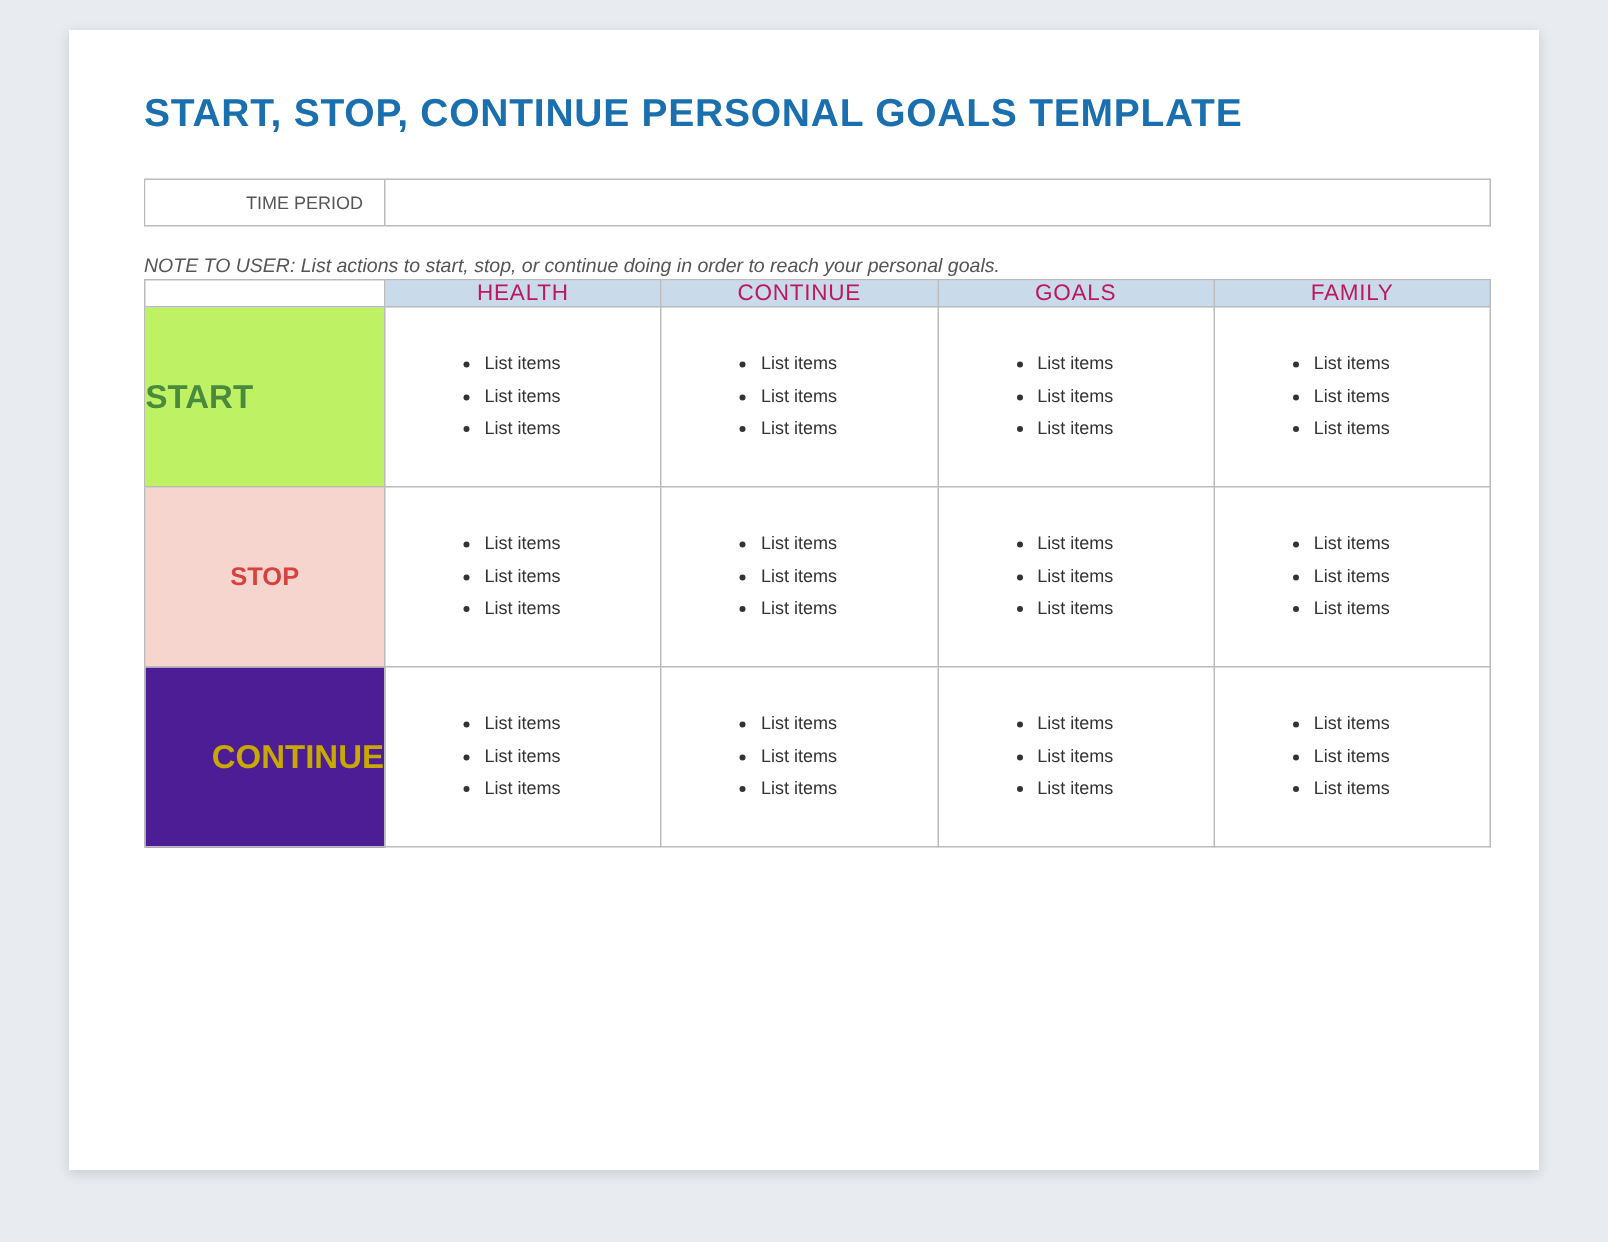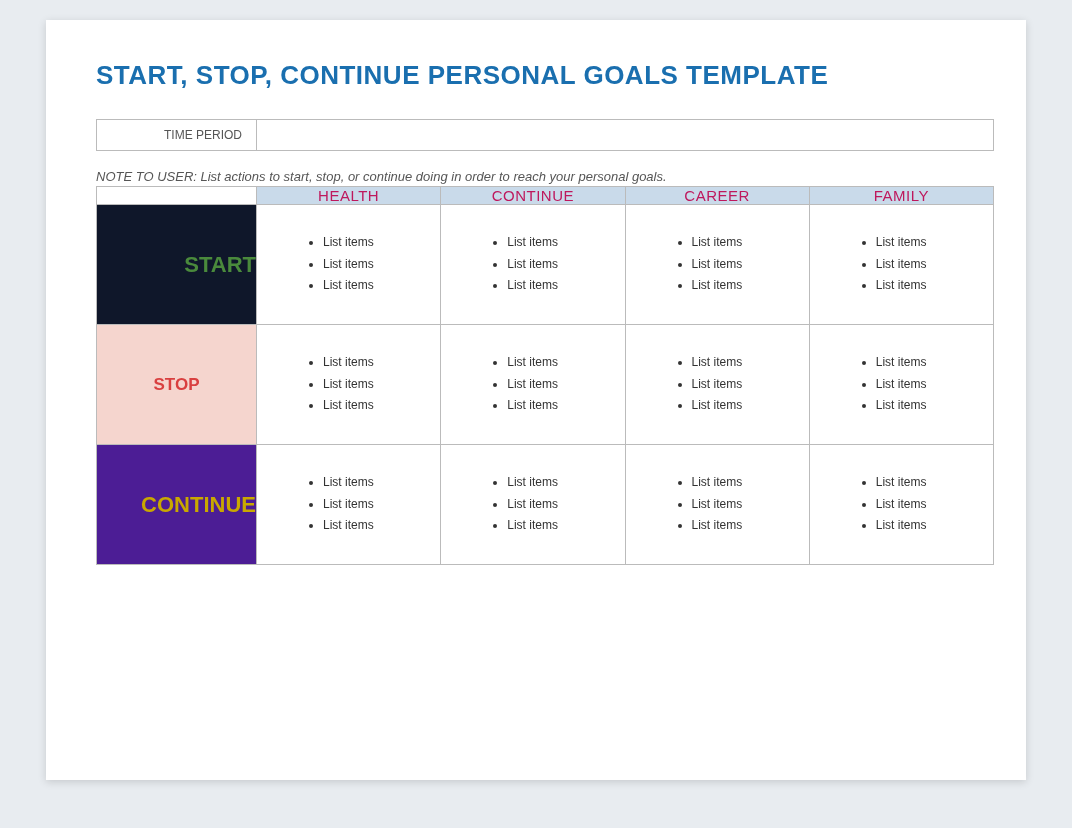--- a/index.html
+++ b/index.html
@@ -90,22 +90,22 @@
       text-align: center;
       padding: 16px 10px;
       color: #be185d;
       font-size: 15px;
       font-weight: normal;
       letter-spacing: 0.5px;
     }
 
     
     .row-label-start {
-      background: #0f172a;
-      text-align: right;
+      background: #bef264;
+      text-align: left;
       padding: 20px 10px;
       height: 120px;
     }
 
     .row-label-stop {
       background: #f5d5ce;
       text-align: center;
       padding: 20px 10px;
       height: 120px;
     }
@@ -174,21 +174,21 @@
       <col>
       <col>
       <col>
       <col>
     </colgroup>
     <thead>
       <tr>
         <th class="header-label-cell"></th>
         <th class="header-cell">HEALTH</th>
         <th class="header-cell">CONTINUE</th>
-        <th class="header-cell">CAREER</th>
+        <th class="header-cell">GOALS</th>
         <th class="header-cell">FAMILY</th>
       </tr>
     </thead>
     <tbody>
 
       <tr>
         <td class="row-label-start">
           <span class="label-text-start">START</span>
         </td>
         <td class="data-cell">

